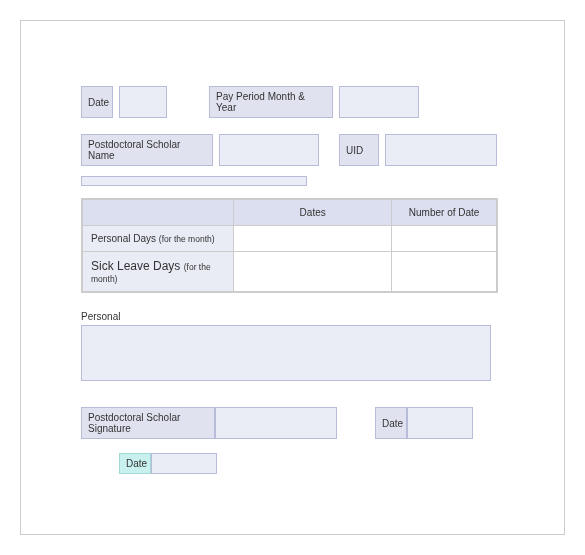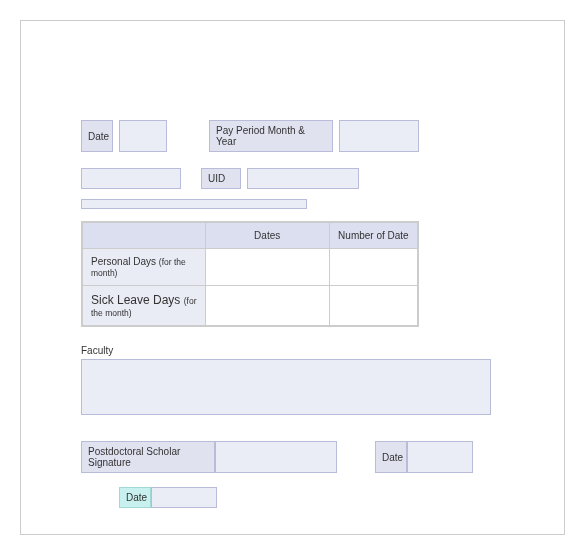--- a/index.html
+++ b/index.html
@@ -9,42 +9,42 @@
     background: #fff;
     font-family: Arial, sans-serif;
     font-size: 11px;
     color: #333;
     padding: 20px;
   }
   .page {
     width: 545px;
     height: 515px;
     border: 1px solid #ccc;
-    padding: 99px 60px 30px 60px;
+    padding: 65px 60px 30px 60px;
     position: relative;
   }
   .row { display: flex; gap: 6px; margin-bottom: 10px; }
   .field-label {
     background: #e0e2f0;
     border: 1px solid #b8bcd8;
     padding: 4px 6px;
     font-size: 10px;
     color: #333;
     display: flex;
     align-items: center;
   }
   .field-label.cyan { background: #c8f0ee; border-color: #a0d8d5; }
   .field-input {
     background: #eaecf6;
     border: 1px solid #b8bcd8;
     padding: 4px 6px;
     font-size: 10px;
   }
   .tbl {
-    width: 338px;
+    width: 417px;
     border-collapse: collapse;
     margin: 12px 0 18px 0;
     border: 2px solid #ccc;
   }
   .tbl th, .tbl td {
     border: 1px solid #ccc;
     padding: 7px 8px;
     font-size: 10px;
     font-weight: normal;
     text-align: left;
@@ -74,20 +74,21 @@
 
   <div class="row">
     <div class="field-label" style="width:32px">Date</div>
     <div class="field-input" style="width:48px"></div>
     <div style="width:30px"></div>
     <div class="field-label" style="width:124px">Pay Period Month &amp; Year</div>
     <div class="field-input" style="width:80px"></div>
   </div>
 
   <div class="row" style="margin-top:16px">
+    <div class="field-label" style="width:132px">Postdoctoral Scholar Name</div>
     <div class="field-input" style="width:100px"></div>
     <div style="width:8px"></div>
     <div class="field-label" style="width:40px">UID</div>
     <div class="field-input" style="width:112px"></div>
   </div>
 
   <div class="row">
     <div class="field-input" style="width:226px"></div>
   </div>
 
@@ -106,21 +107,21 @@
         <td class="val"></td>
       </tr>
       <tr>
         <td class="lbl"><span style="font-size:12px">Sick Leave Days </span><span class="small">(for the month)</span></td>
         <td class="val"></td>
         <td class="val"></td>
       </tr>
     </tbody>
   </table>
 
-  <div class="comments-label">Faculty</div>
+  <div class="comments-label">Personal</div>
   <div class="comments-box"></div>
 
   <div class="sig-row">
     <div class="sig-left">
       <div class="field-label" style="width:134px">Postdoctoral Scholar Signature</div>
       <div class="field-input" style="width:122px"></div>
     </div>
     <div class="sig-gap"></div>
     <div class="field-label" style="width:32px">Date</div>
     <div class="field-input" style="width:66px"></div>

